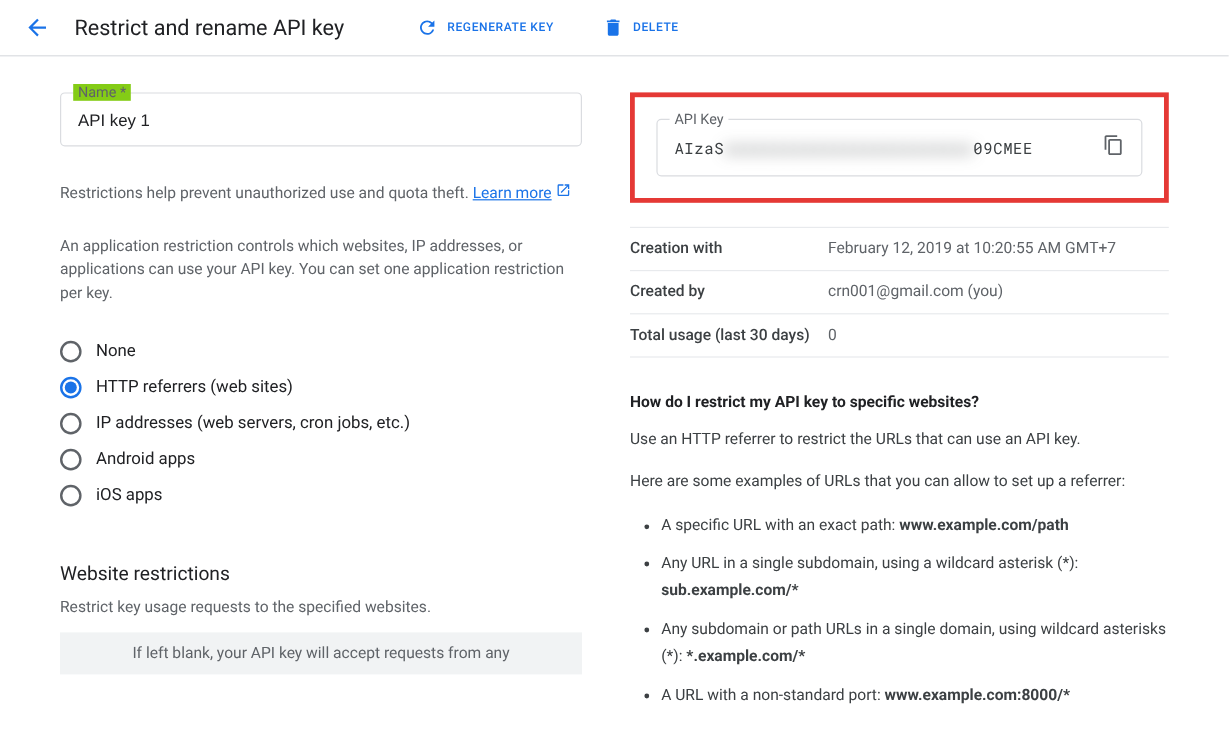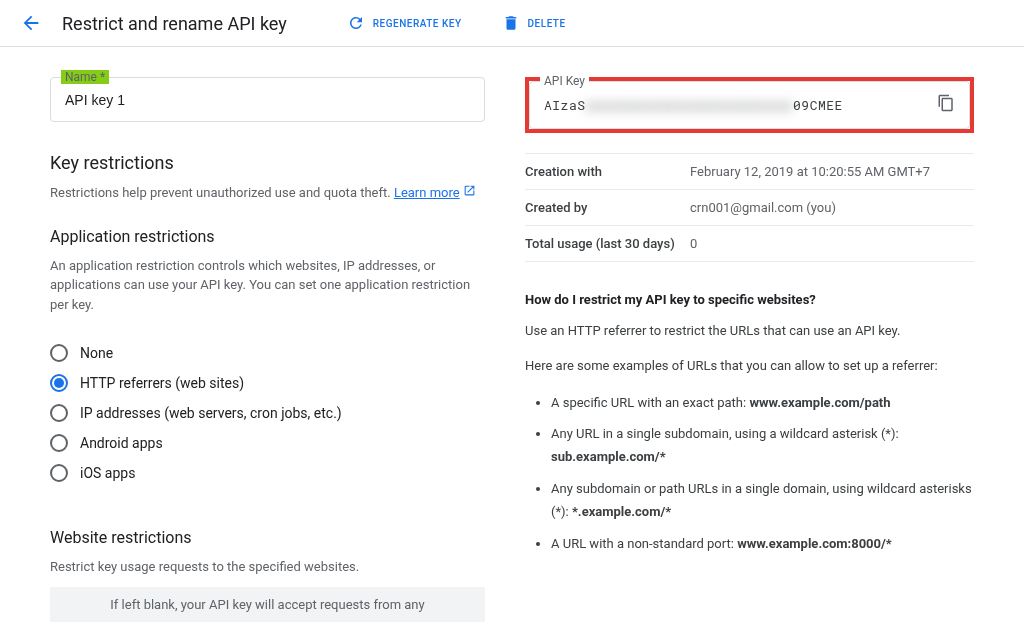--- a/index.html
+++ b/index.html
@@ -25,21 +25,21 @@
     
     .sub-h { font-size: 16px; font-weight: 400; color: #202124; margin-bottom: 10px; }
     
     .radio-group { margin-bottom: 40px; }
     .radio-item { display: flex; align-items: center; gap: 12px; padding: 6px 0; cursor: pointer; }
     .radio-circle { width: 18px; height: 18px; border: 2px solid #5f6368; border-radius: 50%; display: flex; align-items: center; justify-content: center; }
     .radio-circle.selected { border-color: #1a73e8; }
     .radio-dot { width: 10px; height: 10px; background: #1a73e8; border-radius: 50%; }
     .radio-label { font-size: 14px; color: #202124; }
     
-    .red-box { border: 4px solid #e53935; padding: 0; margin-bottom: 20px; }
+    .red-box { border: 4px solid #e53935; padding: 18px; margin-bottom: 20px; }
     .api-field { position: relative; border: 1px solid #dadce0; border-radius: 4px; padding: 12px 14px; display: flex; align-items: center; justify-content: space-between; }
     .api-label { position: absolute; top: -8px; left: 10px; background: #fff; padding: 0 4px; font-size: 12px; color: #5f6368; }
     .api-value { font-family: 'Roboto Mono', monospace; font-size: 13px; letter-spacing: 0.5px; color: #3c4043; }
     .blur { filter: blur(6px); -webkit-filter: blur(6px); }
     .copy-icon { cursor: pointer; color: #5f6368; }
     
     .help-text { font-size: 13px; color: #3c4043; line-height: 1.6; margin-bottom: 20px; }
     .code-inline { background: #f1f3f4; padding: 2px 6px; font-family: 'Roboto Mono', monospace; font-size: 12px; }
     
     .info-table { width: 100%; margin-bottom: 30px; }
@@ -81,32 +81,30 @@
 </div>
 
 <div class="content">
   <div class="left-col">
 
     <div class="field-wrap">
       <div class="field-label">Name *</div>
       <input class="field-input" value="API key 1" style="">
     </div>
 
-    <div class="section-h">Key restrictions</div>
     <div class="section-desc">
       <span>Restrictions help prevent unauthorized use and quota theft. </span>
       <a class="learn-link">Learn more</a>
       <span class="ext-icon">
         <svg width="13" height="13" viewBox="0 0 24 24" fill="#1a73e8">
             <path d="M19 19H5V5h7V3H5a2 2 0 00-2 2v14a2 2 0 002 2h14c1.1 0 2-.9 2-2v-7h-2v7zM14 3v2h3.59l-9.83 9.83 1.41 1.41L19 6.41V10h2V3h-7z"></path>
           </svg>
       </span>
     </div>
 
-    <div class="sub-h">Application restrictions</div>
     <div class="section-desc">An application restriction controls which websites, IP addresses, or applications can use your API key. You can set one application restriction per key.</div>
 
     <div class="radio-group" id="radio-group">
         <div class="radio-item">
           <div class="radio-circle"></div>
           <div class="radio-label">None</div>
         </div>
         <div class="radio-item">
           <div class="radio-circle selected">
             <div class="radio-dot"></div>

